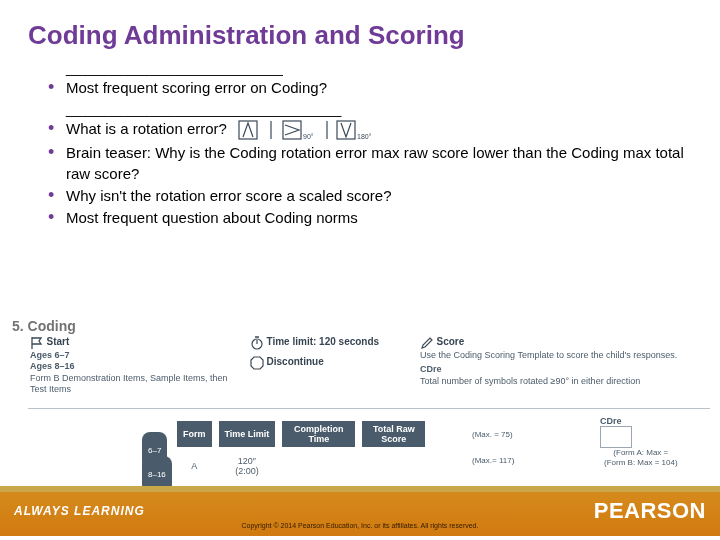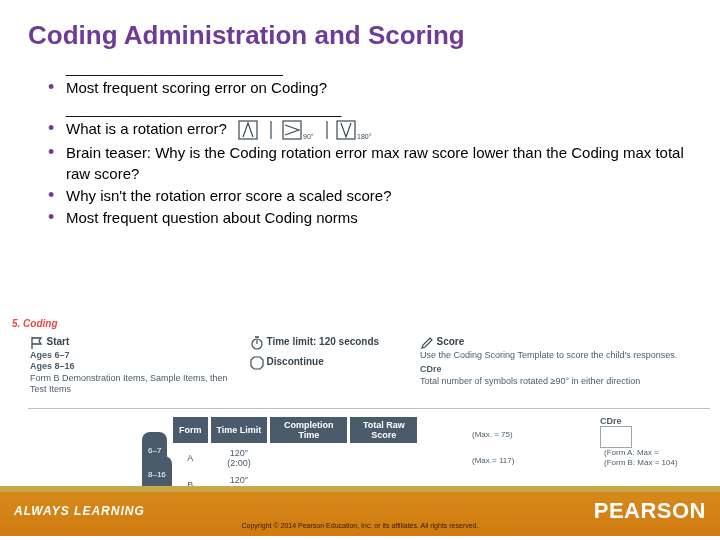--- a/index.html
+++ b/index.html
@@ -7,32 +7,32 @@
   .slide { width: 720px; height: 536px; position: relative; background: #fff; }
   .title { color: #6f3b97; font-size: 26px; font-weight: bold; padding: 20px 28px 8px 28px; }
   .bullets { padding: 2px 30px 0 48px; font-size: 15px; color: #000; line-height: 1.35; }
   .bullets li { list-style: none; position: relative; padding-left: 18px; margin-bottom: 2px; }
   .bullets li::before { content: "•"; color: #6f3b97; position: absolute; left: 0; font-size: 18px; line-height: 1.1; }
   .blankline { padding-left: 66px; font-size: 15px; letter-spacing: 0; }
   .rotation-icons { display: inline-block; vertical-align: middle; margin-left: 6px; }
   .rotation-icons svg { vertical-align: middle; }
 
   .templatebox { position: absolute; top: 318px; left: 0; width: 720px; height: 160px; background: #fff; font-family: Arial, sans-serif; color: #4c5c6b; }
-  .sheet-heading { position: absolute; left: 12px; top: 0; font-size: 10px; font-weight: bold; color: #ef4444; font-style: italic; }
+  .sheet-heading { position: absolute; left: 12px; top: 0; font-size: 14px; font-weight: bold; color: #737373; }
 
   .cols { position: absolute; top: 18px; left: 0; width: 720px; }
   .col { position: absolute; font-size: 9px; line-height: 1.25; }
   .icon-svg { display: inline-block; vertical-align: middle; }
   .col .hdr { font-weight: bold; color: #374551; font-size: 10px; }
 
   .rule-light { position: absolute; left: 28px; right: 10px; border-top: 1px solid #b8c2cb; }
 
   .form-table { position: absolute; top: 96px; left: 170px; font-size: 9px; }
   .form-table .thead { background: #4a5c6b; color: #fff; font-weight: bold; }
-  .form-table td, .form-table th { border: 3px solid #ffffff; padding: 2px 6px; text-align: center; }
+  .form-table td, .form-table th { border: 7px solid #ffffff; padding: 2px 6px; text-align: center; }
   .form-table th { padding: 3px 6px; }
   .form-table table { border-collapse: collapse; }
   .age-pill { display:inline-block; background:#4a5c6b; color:#fff; border-radius:8px; padding:14px 6px; font-size:8px; margin-right:4px;}
 
   .max-box { position: absolute; font-size: 8px; color: #4a5c6b; }
   .max-box .frame { border: 1px solid #9aa6b1; width: 32px; height: 22px; display:inline-block; vertical-align:top; }
 
   .footer { position: absolute; bottom: 0; left: 0; width: 720px; height: 44px; background: linear-gradient(#d68a1c, #d07a10); }
   .footer .tagline { position: absolute; left: 14px; top: 12px; color: #fff; font-size: 12px; font-style: italic; font-weight: bold; letter-spacing: 1px; }
   .footer .pearson { position: absolute; right: 14px; top: 6px; color: #fff; font-size: 22px; font-weight: bold; letter-spacing: 0.5px; }
@@ -146,21 +146,21 @@
 
     <div style="position:absolute; top:114px; left:142px;"><span class="age-pill">6–7</span></div>
     <div style="position:absolute; top:138px; left:142px;"><span class="age-pill">8–16</span></div>
 
     <div class="max-box" style="top:112px; left:472px;">(Max. = 75)</div>
     <div class="max-box" style="top:138px; left:472px;">(Max.= 117)</div>
 
     <div class="max-box" style="top:98px; left:600px; width:110px;">
       <div style="font-weight:bold; font-size:9px">CDre</div>
       <span class="frame"></span>
-      <span style="display:inline-block; vertical-align:top; margin-left:4px; font-size:8px; line-height:1.2;">
+      <span style="display:inline-block; vertical-align:top; margin-left:4px; font-size:8px; line-height:1.2;text-align:center;">
         <span>(Form A: Max = </span><br><span>(Form B: Max = 104)</span>
       </span>
     </div>
   </div>
 
   <div class="footer">
     <div class="accent"></div>
     <div class="tagline">ALWAYS LEARNING</div>
     <div class="pearson">PEARSON</div>
     <div class="copy">Copyright © 2014 Pearson Education, Inc. or its affiliates. All rights reserved.</div>

